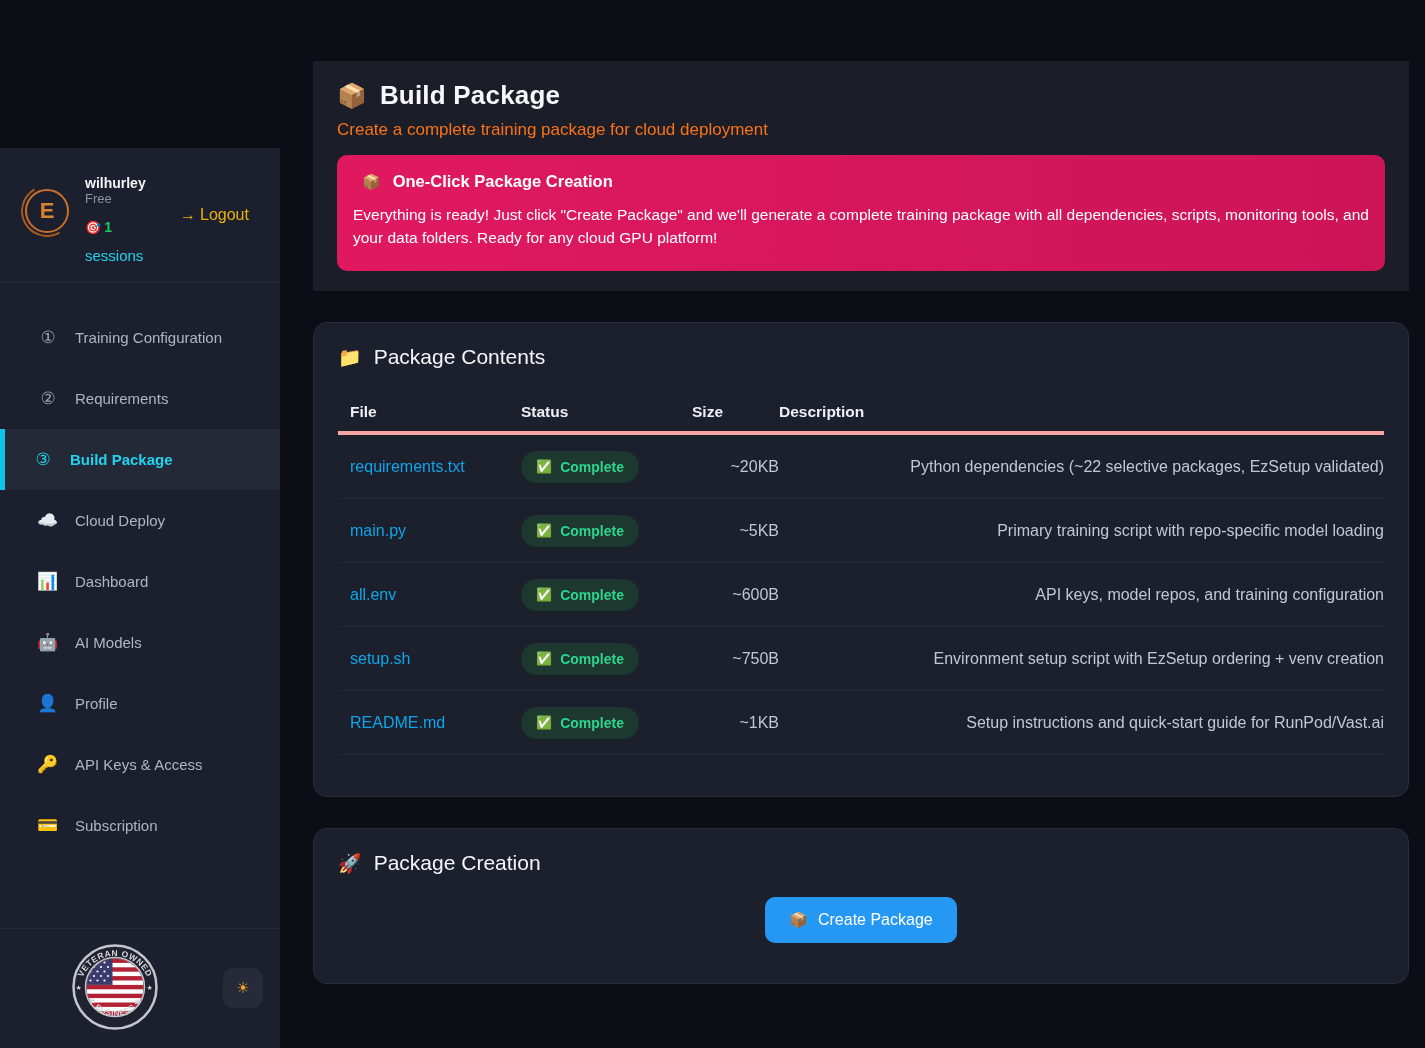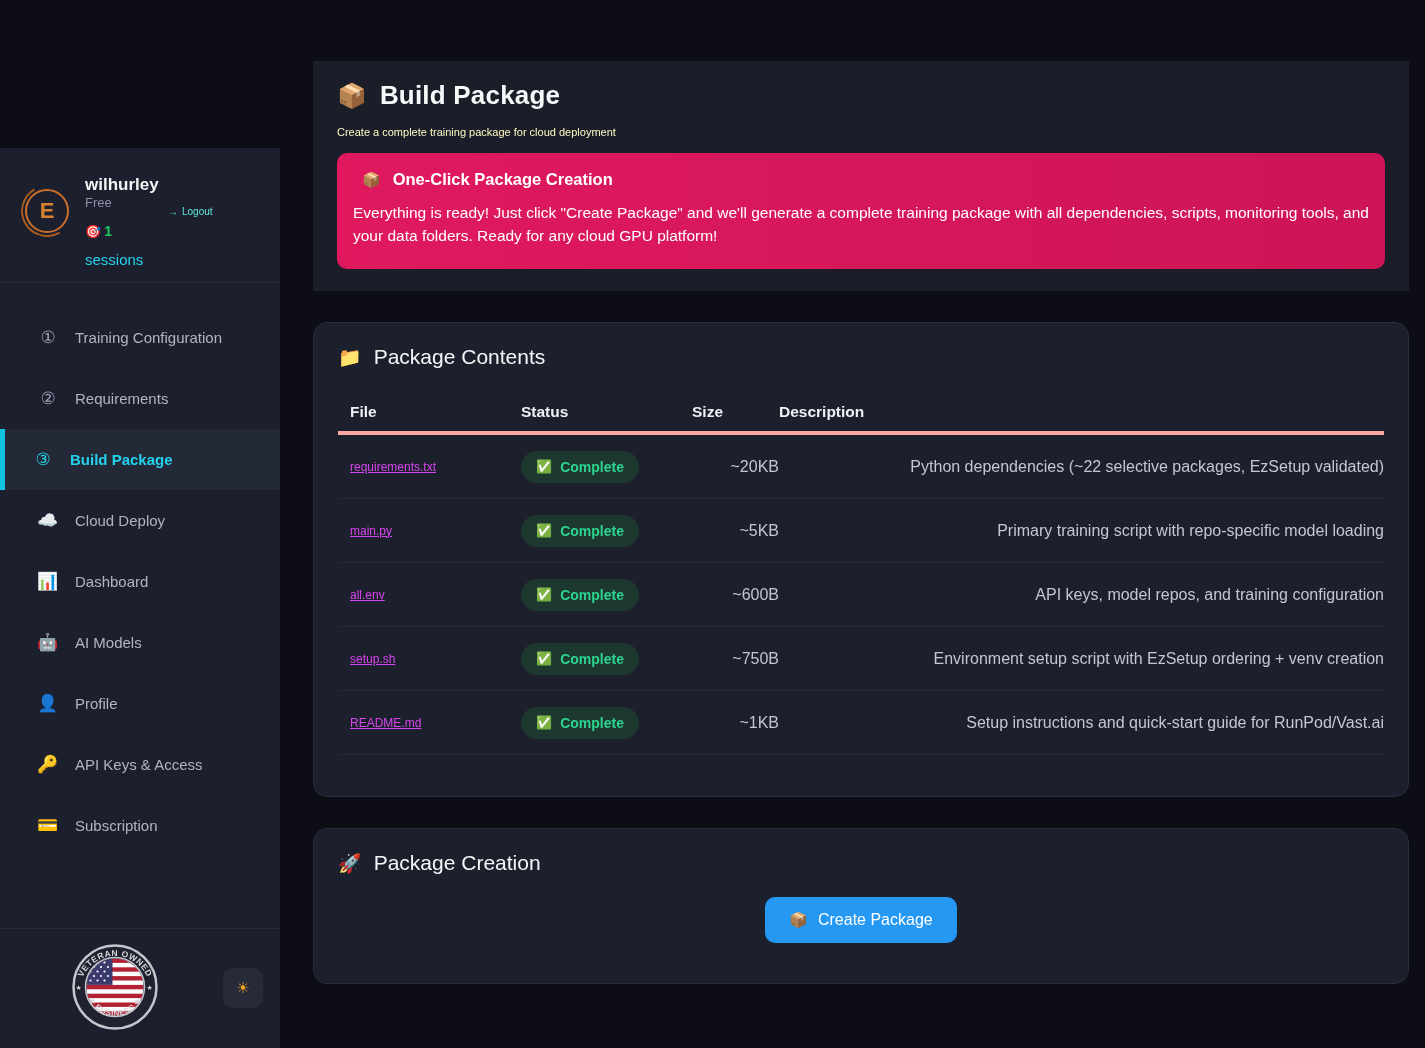--- a/index.html
+++ b/index.html
@@ -23,28 +23,28 @@
     border-radius:50%; border:2.5px solid #c96f2a;
     display:flex; align-items:center; justify-content:center;
     color:#d8832f; font-weight:bold; font-size:22px;
   }
   .avatar::after {
     content:""; position:absolute; inset:-6px; border-radius:50%;
     border:2px solid transparent; border-left-color:#a85a1f; border-bottom-color:#a85a1f;
     transform:rotate(15deg);
   }
   .user-info { position:absolute; left:85px; top:27px; }
-  .user-name { font-size:17px; font-weight:bold; color:#f3f4f6; }
+  .user-name { font-size:14px; font-weight:bold; color:#f3f4f6; }
   .user-plan { font-size:13px; color:#8d93a3; }
   .user-sessions { margin-top:7px; width:78px; font-size:14px; line-height:28px; cursor:pointer; }
   .user-sessions .dart { font-size:13px; }
   .user-sessions .count { color:#22c55e; font-weight:bold; margin-left:3px; }
   .user-sessions .sess { color:#22d3ee; font-size:15px; }
   .logout {
-    position:absolute; left:168px; top:58px; font-size:10px; color:#5eead4;
+    position:absolute; left:180px; top:58px; font-size:16px; color:#eab308;
     cursor:pointer; white-space:nowrap;
   }
   .logout .arrow { letter-spacing:-2px; margin-right:6px; }
 
   .nav { padding-top:24px; }
   .nav-item {
     height:61px; display:flex; align-items:center; padding-left:30px;
     color:#b0b5c3; font-size:15px; cursor:pointer; position:relative;
     border-left:5px solid transparent;
   }
@@ -65,21 +65,21 @@
   }
 
   
   .header-panel {
     position:absolute; left:313px; top:61px; width:1096px; height:230px;
     background:#1b1d29; padding:19px 24px;
   }
   .page-title-row { display:flex; align-items:center; gap:13px; }
   .page-title-icon { font-size:24px; }
   .page-title { font-size:26px; font-weight:bold; color:#f7f8fa; letter-spacing:0.2px; }
-  .page-subtitle { margin-top:15px; font-size:11px; color:#fef9c3; }
+  .page-subtitle { margin-top:9px; font-size:17px; color:#f97316; }
 
   .banner {
     margin-top:15px; height:116px; border-radius:10px;
     background:linear-gradient(90deg,#e0195f 0%, #cd1457 100%);
     padding:17px 16px 0 16px; color:#ffffff;
   }
   .banner-title-row { display:flex; align-items:center; gap:12px; padding-left:9px; }
   .banner-title-icon { font-size:15px; }
   .banner-title { font-size:16.5px; font-weight:bold; }
   .banner-body { margin-top:12px; font-size:15.5px; line-height:23px; max-width:1030px; }
@@ -95,21 +95,21 @@
   .card-title-icon { font-size:19px; }
   .card-title { font-size:21px; font-weight:normal; color:#f5f6f8; }
 
   .table { margin-top:24px; }
   .trow, .thead {
     display:grid; grid-template-columns:171px 171px 87px 1fr;
     align-items:center; padding-left:12px;
   }
   .thead { height:42px; border-bottom:4px solid #fca5a5; font-size:15.5px; font-weight:bold; color:#eef0f4; }
   .trow { height:64px; border-bottom:1px solid #262a38; }
-  .c-file { font-size:12px; color:#d946ef;text-decoration:underline; }
+  .c-file { font-size:16px; color:#0ea5e9; }
   .c-size, .c-desc { font-size:16px; color:#c2c7d3;text-align:right; }
   .badge {
     display:inline-flex; align-items:center; gap:8px;
     background:#1d382f; border-radius:999px; padding:8px 15px;
     color:#2dd48f; font-size:14px; font-weight:bold;
   }
   .badge .badge-check { font-size:13px; }
 
   .create-btn {
     display:flex; align-items:center; justify-content:center; gap:10px;

